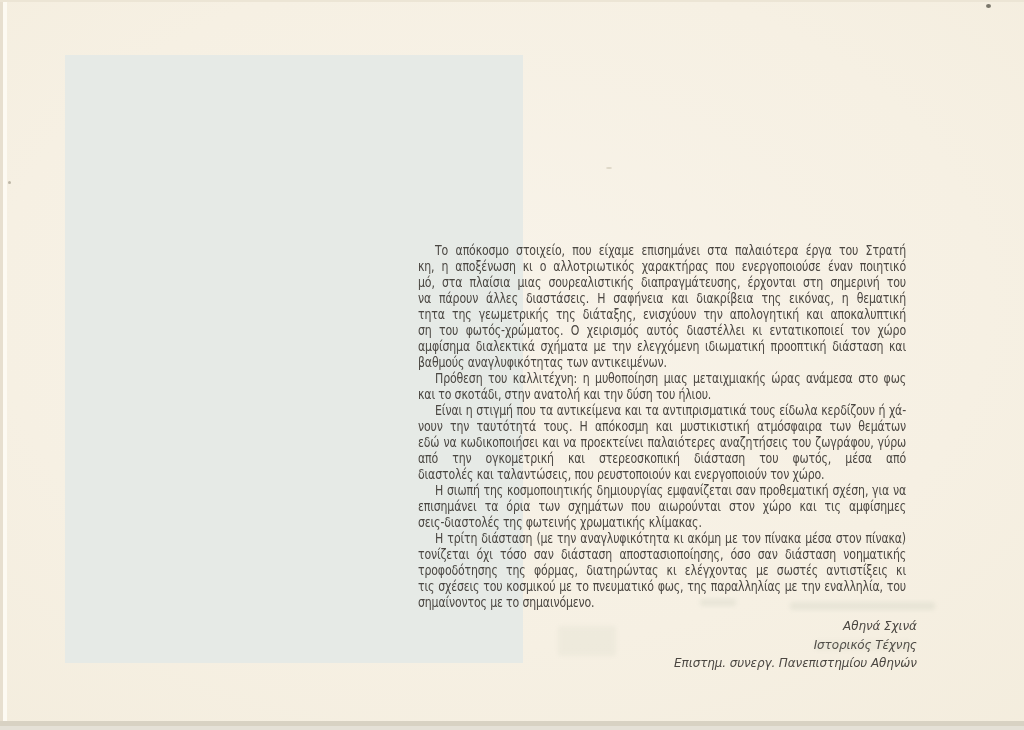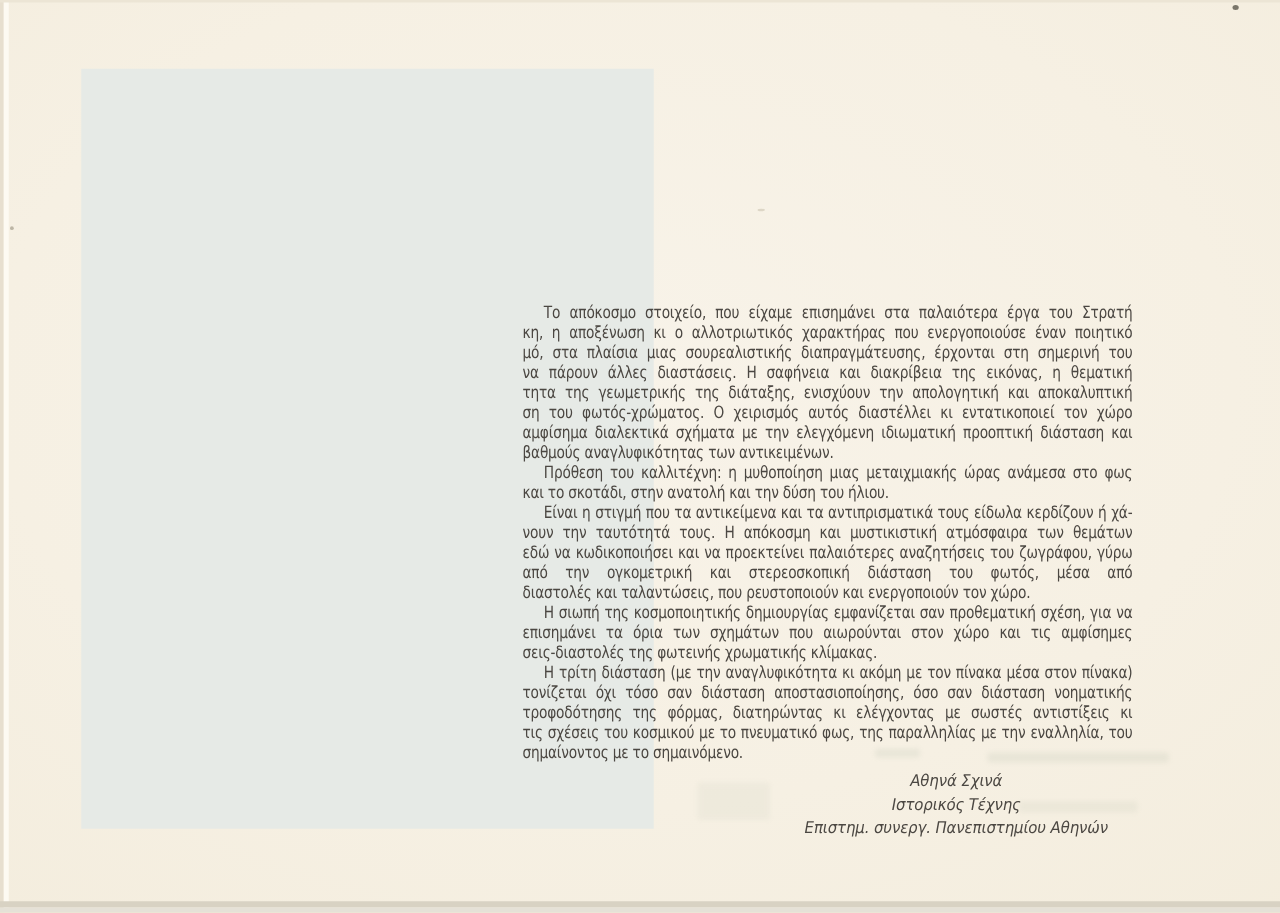--- a/index.html
+++ b/index.html
@@ -60,21 +60,21 @@
     text-align: justify;
     text-align-last: justify;
     overflow: hidden;
     height: 16px;
   }
   .line.first { text-indent: 21px; }
   .line.last { text-align-last: left; }
   
   .signature {
     position: absolute; left: 600px; top: 617px; width: 330px;
-    text-align: center;
+    text-align: right;
     font-style: italic;
     font-size: 13px;
     line-height: 18.5px;
     color: #4b4742;
     letter-spacing: -0.1px;
   }
   .signature div { transform: scaleX(0.92); transform-origin: 50% 0; }
   
   .ghost {
     position: absolute;

